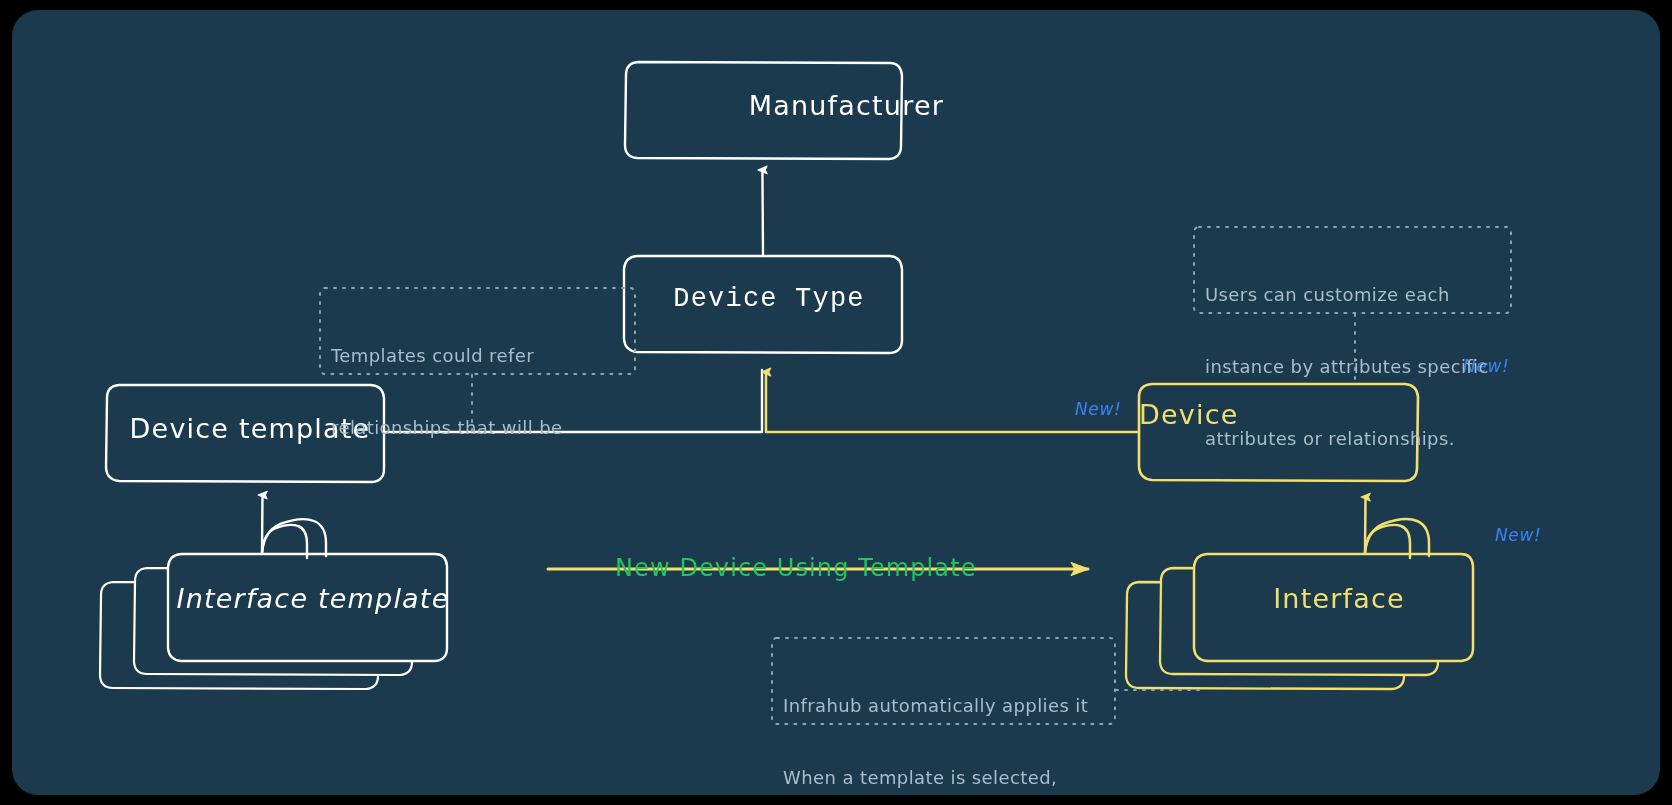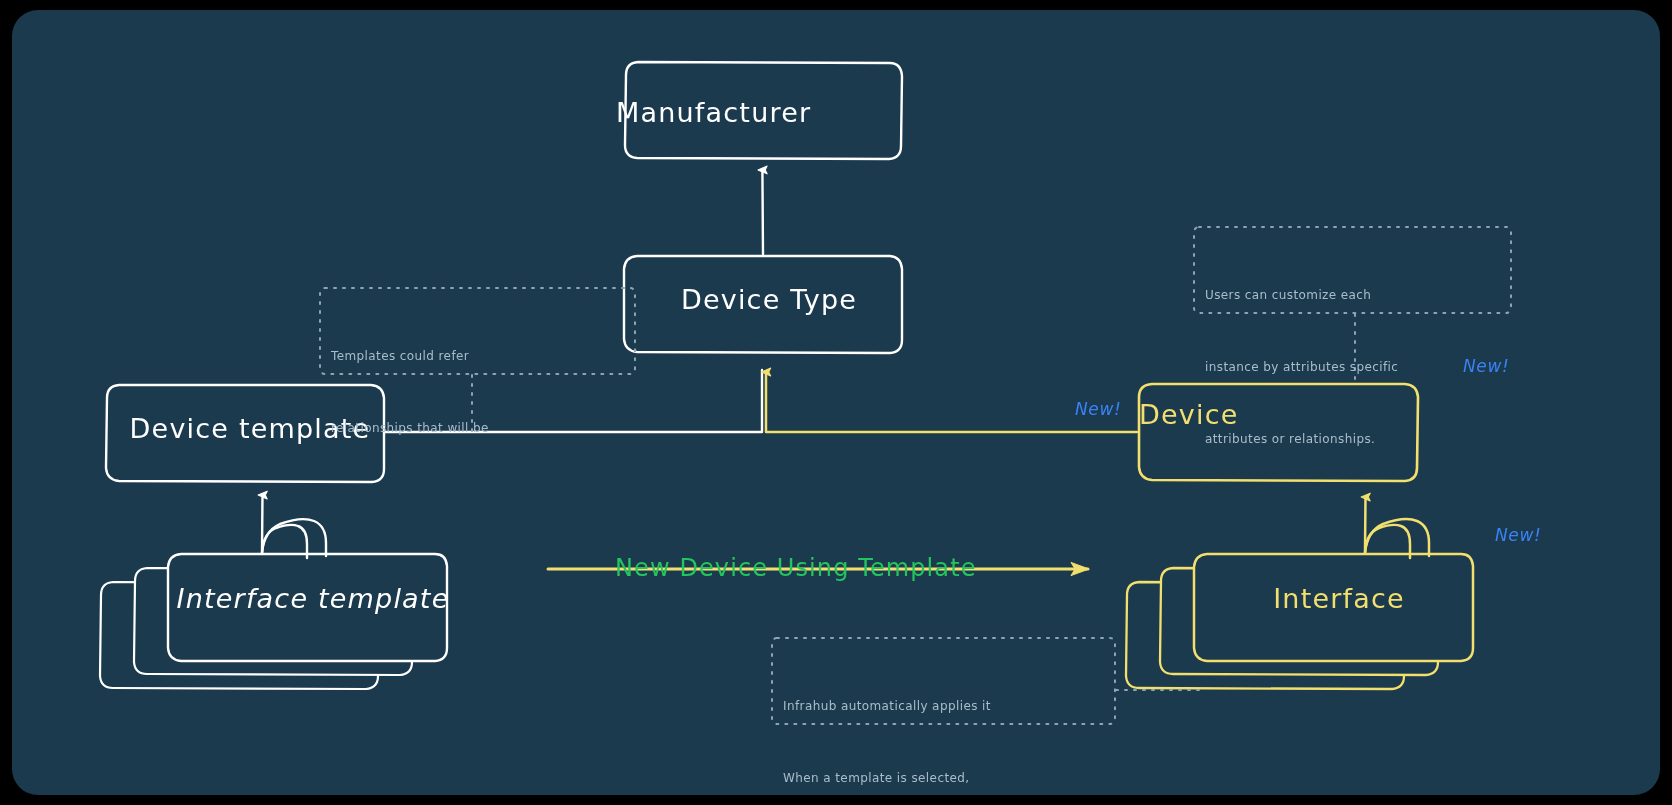--- a/index.html
+++ b/index.html
@@ -35,21 +35,21 @@
     font-family: "DejaVu Sans", sans-serif;
   }
   .node-label {
     font-size: 27px;
     letter-spacing: 1.2px;
     font-weight: 400;
   }
   .node-white { color: #ffffff; }
   .node-yellow { color: #f2df6e; }
   .note-text {
-    font-size: 12px;
+    font-size: 18px;
     line-height: 24px;
     color: #a9bdcb;
     letter-spacing: 0.4px;
   }
   .newtag {
     font-size: 17px;
     font-style: italic;
     color: #3b82f6;
     letter-spacing: 0.6px;
   }
@@ -132,23 +132,23 @@
 
     <rect x="320" y="288" width="315" height="86" rx="5" ry="5" fill="none" stroke="#8ea4b4" stroke-width="2" stroke-dasharray="2 7" stroke-linecap="round"></rect>
     <rect x="1194" y="227" width="317" height="86" rx="5" ry="5" fill="none" stroke="#8ea4b4" stroke-width="2" stroke-dasharray="2 7" stroke-linecap="round"></rect>
     <rect x="772" y="638" width="343" height="86" rx="5" ry="5" fill="none" stroke="#8ea4b4" stroke-width="2" stroke-dasharray="2 7" stroke-linecap="round"></rect>
 
     <path d="M472 375 L472 432" fill="none" stroke="#8ea4b4" stroke-width="2" stroke-dasharray="2 7" stroke-linecap="round"></path>
     <path d="M1355 314 L1355 384" fill="none" stroke="#8ea4b4" stroke-width="2" stroke-dasharray="2 7" stroke-linecap="round"></path>
     <path d="M1116 690 L1200 690" fill="none" stroke="#8ea4b4" stroke-width="2" stroke-dasharray="2 7" stroke-linecap="round"></path>
   </svg>
 
-  <div class="lbl node-label node-white" style="left:616px; top:90px; width:288px; text-align:left;margin-top:7px;">Manufacturer</div>
+  <div class="lbl node-label node-white" style="left:656px; top:90px; width:288px; text-align:right;">Manufacturer</div>
 
-  <div class="lbl node-label node-white" style="left:625px; top:284px; width:288px; text-align:center;">Device Type</div>
+  <div class="lbl node-label node-white" style="left:625px; top:284px; width:288px; text-align:center;font-family:Liberation Mono, monospace;">Device Type</div>
 
   <div class="lbl node-label node-white" style="left:106px; top:413px; width:288px; text-align:center;">Device template</div>
 
   <div class="lbl node-label node-white" style="left:168px; top:583px; width:290px; text-align:center;font-style:italic;">Interface template</div>
 
   <div class="lbl node-label node-yellow" style="left:1139px; top:399px; width:290px; ">Device</div>
 
   <div class="lbl node-label node-yellow" style="left:1194px; top:583px; width:290px; text-align:center;">Interface</div>
 
   <div class="lbl newtag" style="left:1463px; top:356px;">New!</div>

